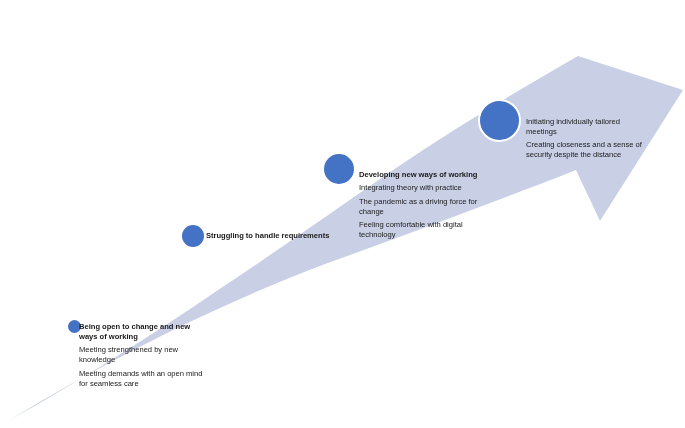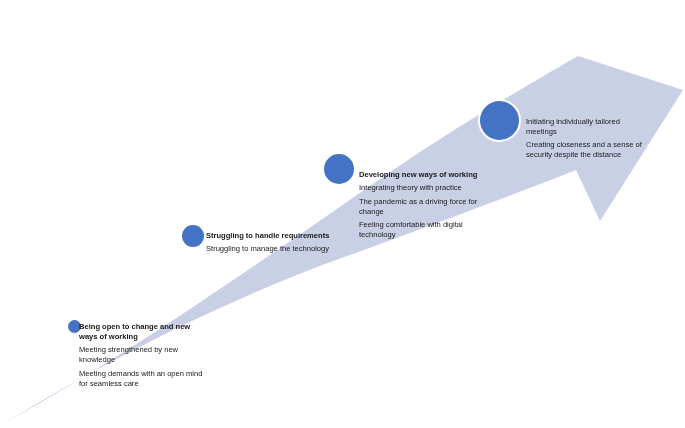--- a/index.html
+++ b/index.html
@@ -82,21 +82,20 @@
       <p class="stage-heading">Being open to change and new ways of working</p>
       <p class="stage-point">Meeting strengthened by new knowledge</p>
       <p class="stage-point">Meeting demands with an open mind for seamless care</p>
     </div>
   </div>
 
   <div class="stage">
     <div class="stage-marker" style="left:180px; top:223px; width:26px; height:26px;"></div>
     <div class="stage-text" style="left:206px; top:231px; width:140px;">
       <p class="stage-heading">Struggling to handle requirements</p>
-      <p class="stage-point">Struggling to manage the technology</p>
     </div>
   </div>
 
   <div class="stage">
     <div class="stage-marker" style="left:322px; top:152px; width:34px; height:34px;"></div>
     <div class="stage-text" style="left:359px; top:170px; width:130px;">
       <p class="stage-heading">Developing new ways of working</p>
       <p class="stage-point">Integrating theory with practice</p>
       <p class="stage-point">The pandemic as a driving force for change</p>
       <p class="stage-point">Feeling comfortable with digital technology</p>

